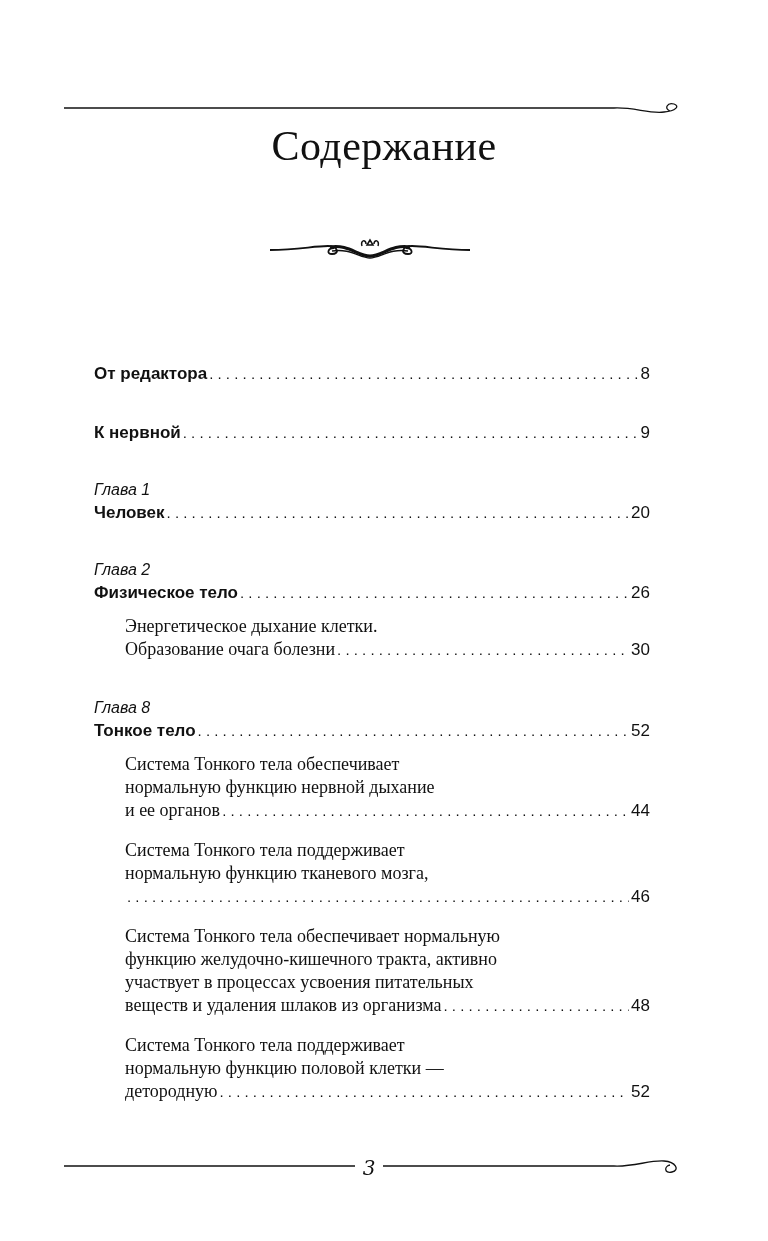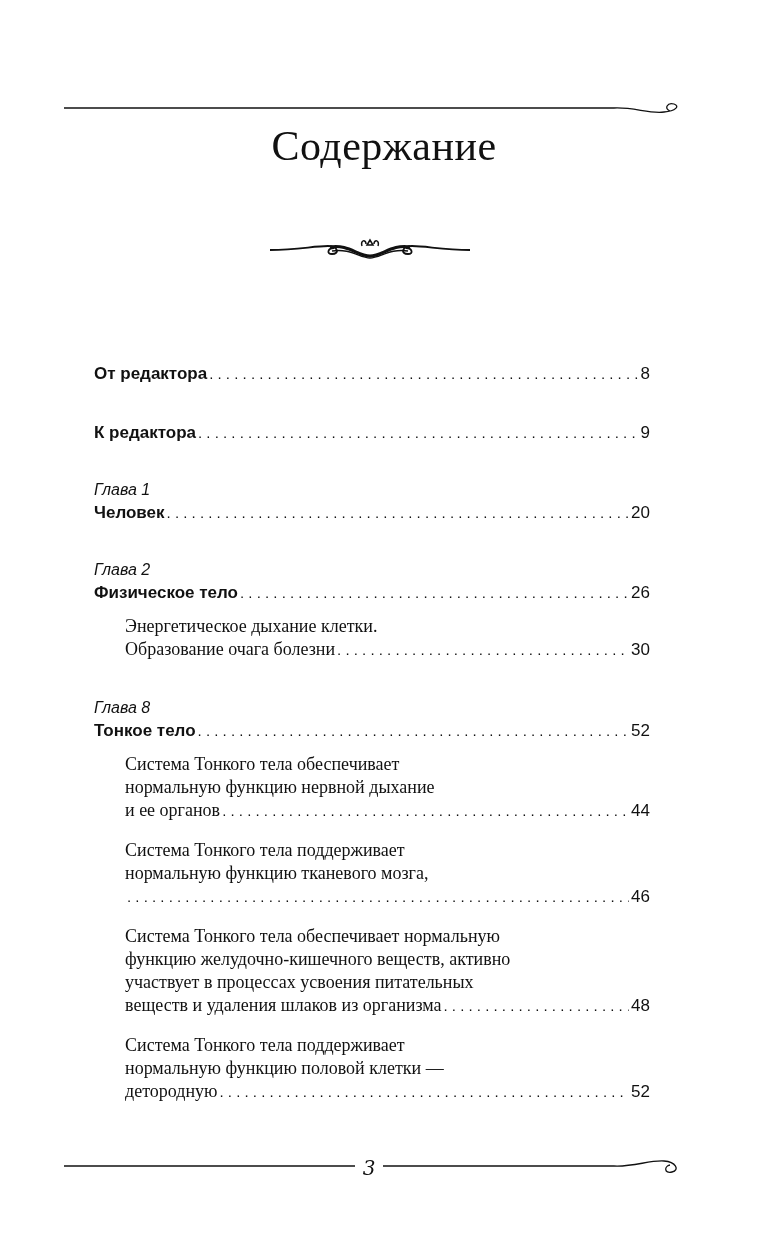--- a/index.html
+++ b/index.html
@@ -56,21 +56,21 @@
     <div class="entry main-entry" style="margin-top:8px;">
       <div class="line">
         <span class="lbl">От редактора</span>
         <span class="dots"></span>
         <span class="pg">8</span>
       </div>
     </div>
 
     <div class="entry main-entry" style="margin-top:39px;">
       <div class="line">
-        <span class="lbl">К редактора</span>
+        <span class="lbl">К нервной</span>
         <span class="dots"></span>
         <span class="pg">9</span>
       </div>
     </div>
 
     <div class="entry main-entry" style="margin-top:38px;">
       <div class="chapter-label">Глава 1</div>
       <div class="line">
         <span class="lbl">Человек</span>
         <span class="dots"></span>
@@ -119,21 +119,21 @@
       <div class="text-line">Система Тонкого тела поддерживает</div>
       <div class="text-line">нормальную функцию тканевого мозга,</div>
       <div class="line">
         <span class="dots"></span>
         <span class="pg">46</span>
       </div>
     </div>
 
     <div class="entry sub-entry" style="margin-top:17px;">
       <div class="text-line">Система Тонкого тела обеспечивает нормальную</div>
-      <div class="text-line">функцию желудочно-кишечного веществ, активно</div>
+      <div class="text-line">функцию желудочно-кишечного тракта, активно</div>
       <div class="text-line">участвует в процессах усвоения питательных</div>
       <div class="line">
         <span class="lbl">веществ и удаления шлаков из организма</span>
         <span class="dots"></span>
         <span class="pg">48</span>
       </div>
     </div>
 
     <div class="entry sub-entry" style="margin-top:17px;">
       <div class="text-line">Система Тонкого тела поддерживает</div>

